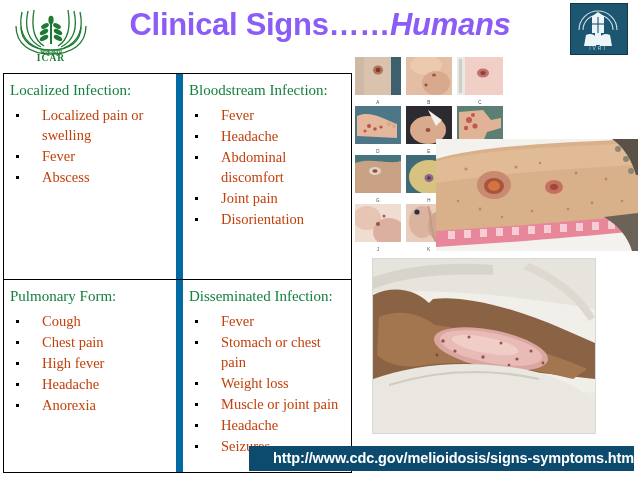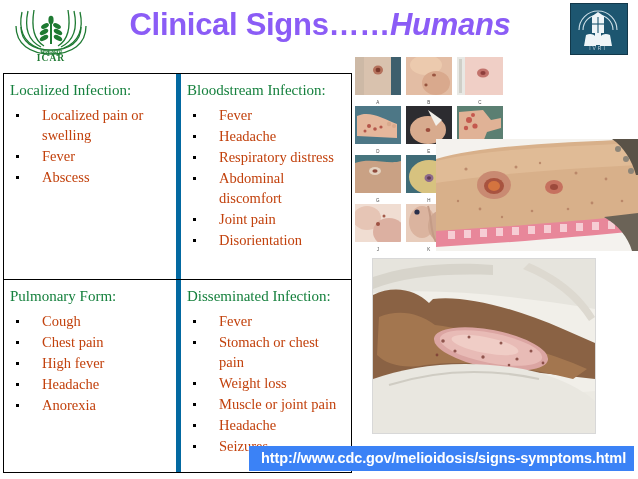--- a/index.html
+++ b/index.html
@@ -68,21 +68,21 @@
   }
   .table-row.row-top { height: 206px; }
   .table-row.row-bottom { height: 192px; border-top: 1px solid #000; }
 
   .table-cell {
     box-sizing: border-box;
     padding: 5px 4px 0 4px;
     overflow: hidden;
   }
   .cell-left  { width: 172px; }
-  .cell-right { width: 175px; border-left: 5px solid #0369a1; }
+  .cell-right { width: 175px; border-left: 7px solid #0369a1; }
 
   .cell-title {
     font-family: "Liberation Serif", serif;
     font-weight: normal;
     font-size: 15px;
     color: #15803d;
     margin: 2px 0 6px 2px;
     line-height: 18px;
     white-space: nowrap;
   }
@@ -158,27 +158,27 @@
     overflow: hidden;
     border: 1px solid #d8d8d8;
     box-sizing: border-box;
   }
 
   
   #url-banner {
     position: absolute;
     left: 249px; top: 446px;
     width: 385px; height: 25px;
-    background: #3b82f6;
+    background: #0c4a6e;
     color: #ffffff;
     font-family: "Liberation Sans", sans-serif;
     font-size: 14.5px;
     font-weight: bold;
     line-height: 25px;
-    padding-left: 12px;
+    padding-left: 24px;
     box-sizing: border-box;
     white-space: nowrap;
     letter-spacing: -0.1px;
   }
 </style>
 </head>
 <body>
 
 <div id="slide-header">
 
@@ -243,21 +243,20 @@
         <li>Localized pain or swelling</li>
         <li>Fever</li>
         <li>Abscess</li>
       </ul>
     </div>
     <div class="table-cell cell-right">
       <div class="cell-title">Bloodstream Infection:</div>
       <ul class="cell-list">
         <li>Fever</li>
         <li>Headache</li>
-        <li>Respiratory distress</li>
         <li>Abdominal discomfort</li>
         <li>Joint pain</li>
         <li>Disorientation</li>
       </ul>
     </div>
   </div>
 
   <div class="table-row row-bottom">
     <div class="table-cell cell-left">
       <div class="cell-title">Pulmonary Form:</div>

